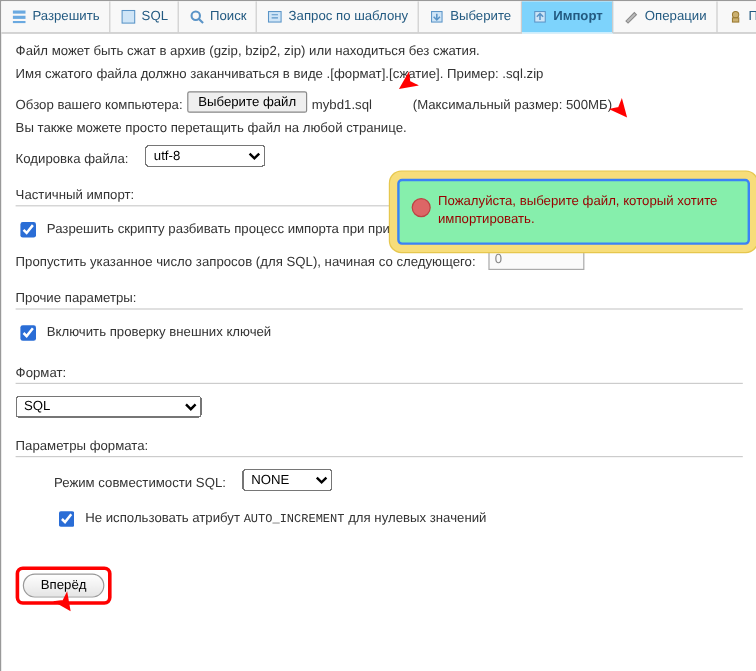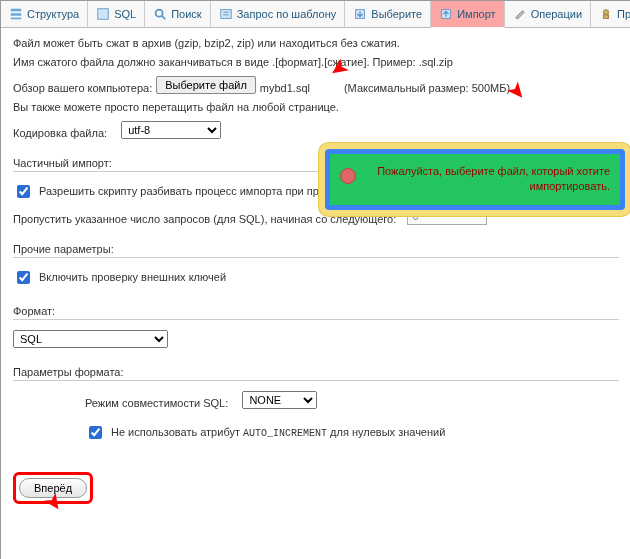--- a/index.html
+++ b/index.html
@@ -1,55 +1,55 @@
 <!DOCTYPE html>
 <html><head>
 <meta charset="utf-8">
 <style>
 html,body{margin:0;padding:0;font-family:Arial,sans-serif;font-size:11px;color:#333;background:#fff}
 .container{width:630px;height:559px;position:relative;overflow:hidden;border-left:1px solid #999;border-top:1px solid #999}
 .tabs{display:flex;background:#f8f8f8;border-bottom:1px solid #bbb;height:26px}
 .tab{display:flex;align-items:center;gap:4px;padding:4px 8px;border-right:1px solid #ccc;color:#235a81;cursor:pointer;white-space:nowrap}
-.tab.active{background:#fca5a5;font-weight:normal;border-bottom:1px solid #fff;margin-bottom:-1px}
+.tab.active{background:#7dd3fc;font-weight:bold;border-bottom:1px solid #fff;margin-bottom:-1px}
 .tab .ico{width:14px;height:14px;display:inline-block}
 .content{padding:6px 12px 12px 12px}
 .para{margin:2px 0 4px 0;line-height:1.35}
 .row{margin:6px 0;display:flex;align-items:flex-end;flex-wrap:wrap;gap:4px}
 .file-btn{background:#efefef;border:1px solid #888;border-radius:2px;padding:2px 8px;font-size:11px;cursor:pointer}
 .maxsize{margin-left:30px}
 select{font-size:11px;padding:1px 2px}
 input[type=text]{font-size:11px;padding:2px 4px;border:1px solid #aaa;background:#fafafa}
 .sect-title{font-weight:normal;margin:18px 0 10px 0;border-bottom:1px solid #ccc;padding-bottom:2px}
-.indent{margin-left:72px}
+.indent{margin-left:32px}
 .checkbox-row{display:flex;align-items:center;gap:6px;margin:6px 0}
 .checkbox-row input{accent-color:#2a6dd6}
 .go-btn{background:linear-gradient(#fefefe,#e5e5e5);border:1px solid #999;border-radius:10px;padding:3px 14px;font-size:11px;cursor:pointer}
 .go-wrap{display:inline-block;border:3px solid #f00;border-radius:6px;padding:3px;margin-top:24px}
-.notice{position:absolute;top:148px;right:6px;width:248px;background:#22c55e;border:5px solid #3b82f6;border-radius:4px;padding:10px 10px 10px 32px;box-shadow:0 0 0 6px #f7dd7a,0 0 0 7px #e6c74e;color:#900;font-size:11px;line-height:1.4;text-align:right}
+.notice{position:absolute;top:148px;right:6px;width:248px;background:#86efac;border:2px solid #3b82f6;border-radius:4px;padding:10px 10px 10px 32px;box-shadow:0 0 0 6px #f7dd7a,0 0 0 7px #e6c74e;color:#900;font-size:11px;line-height:1.4;text-align:left}
 .notice .dot{position:absolute;left:10px;top:14px;width:14px;height:14px;border-radius:50%;background:#d66;border:1px solid #b44}
 .arrow{position:absolute;color:#f00;font-size:20px;font-weight:bold;pointer-events:none}
 .arr1{top:56px;left:330px;transform:rotate(145deg)}
 .arr2{top:78px;left:508px;transform:rotate(50deg)}
 .arr3{top:489px;left:45px;transform:rotate(55deg)}
 code{font-family:Liberation Mono, monospace;font-size:10px}
 .ico svg{width:14px;height:14px}
 </style>
 </head>
 <body>
 
 <div class="container">
 
   <div class="tabs">
     <div class="tab">
       <span class="ico"><svg viewBox="0 0 16 16">
             <rect x="2" y="2" width="12" height="3" fill="#6aa9e0"></rect>
             <rect x="2" y="7" width="12" height="3" fill="#6aa9e0"></rect>
             <rect x="2" y="12" width="12" height="2" fill="#6aa9e0"></rect>
           </svg></span>
-      <span>Структура</span>
+      <span>Разрешить</span>
     </div>
     <div class="tab">
       <span class="ico"><svg viewBox="0 0 16 16">
             <rect x="2" y="2" width="12" height="12" fill="#cfe5f7" stroke="#5a94c7"></rect>
           </svg></span>
       <span>SQL</span>
     </div>
     <div class="tab">
       <span class="ico"><svg viewBox="0 0 16 16">
             <circle cx="7" cy="7" r="4" fill="none" stroke="#5a94c7" stroke-width="2"></circle>

